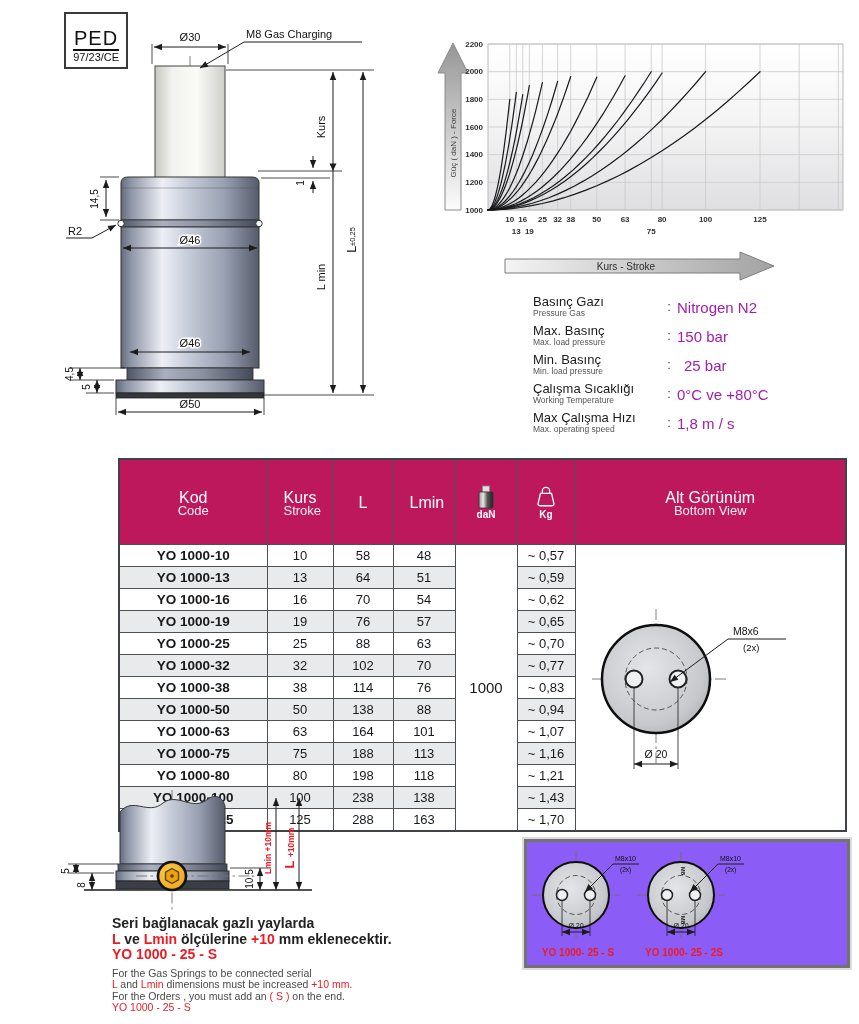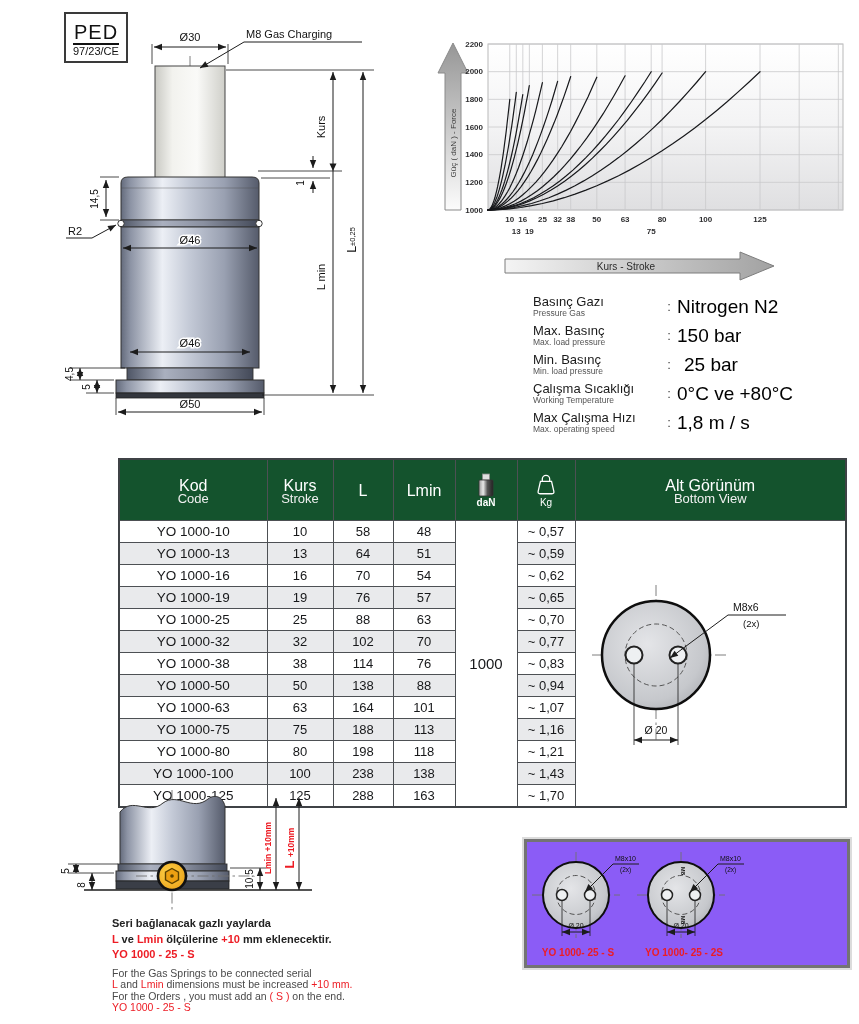--- a/index.html
+++ b/index.html
@@ -2,21 +2,21 @@
 <html><head>
 <meta charset="utf-8">
 <style>
   html,body{margin:0;padding:0}
   body{width:859px;height:1024px;position:relative;background:#fff;
        font-family:"Liberation Sans",sans-serif;overflow:hidden;color:#1a1a1a}
   .abs{position:absolute}
   svg text{font-family:"Liberation Sans",sans-serif}
 
   
-  #badge{left:64px;top:12px;border:2px solid #3a3a3a;background:#fff;padding:8px 7px 3px;text-align:left}
+  #badge{left:64px;top:12px;border:2px solid #3a3a3a;background:#fff;padding:14px 7px 3px;text-align:right}
   #badge .t{font-size:20px;line-height:21px;color:#111;border-bottom:2px solid #111;padding:0 1px;letter-spacing:1px}
   #badge .s{font-size:11px;line-height:13px;color:#111}
 
   
   .dtext{font-size:11px;fill:#111}
   .dsmall{font-size:10px;fill:#111}
   .halo{paint-order:stroke;stroke:#fff;stroke-width:3px}
   .dim{stroke:#1c1c1c;stroke-width:1;fill:none}
   .ext{stroke:#1c1c1c;stroke-width:0.8;fill:none}
   .cl{stroke:#707070;stroke-width:0.9;stroke-dasharray:11 3.5 2.5 3.5;fill:none}
@@ -28,39 +28,39 @@
   #chart .axis-title{font-size:8px;fill:#3c3c3c}
   #chart .xaxis-title{font-size:10px;fill:#2c2c2c}
 
   
   #specs{left:533px;top:296px;width:322px}
   .spec-row{display:flex;align-items:center;margin-bottom:8px;height:21px}
   .spec-labels{width:128px}
   .spec-tr{font-size:13px;color:#1a1a1a;line-height:13px}
   .spec-en{font-size:8.5px;color:#555;line-height:10px}
   .spec-colon{width:16px;font-size:13px;color:#444;text-align:center}
-  .spec-value{font-size:19px;color:#000000;padding-top:1px}
+  .spec-value{font-size:15px;color:#a21caf;padding-top:1px}
 
   
   #spec-table{position:absolute;left:118px;top:458px;width:727px;border-collapse:collapse;table-layout:fixed;border:2px solid #3f4246}
   #spec-table th,#spec-table td{border:1px solid #4d5054}
-  #spec-table thead th{background:#14532d;color:#fff;font-weight:normal;height:52px;vertical-align:middle;padding:4px}
+  #spec-table thead th{background:#be185d;color:#fff;font-weight:normal;height:52px;vertical-align:middle;padding:16px}
   .th-main{display:block;font-size:16px;line-height:17px}
   .th-sub{display:block;font-size:13px;line-height:10px;color:#f0f0f0}
   .th-icon{display:flex;flex-direction:column;align-items:center;justify-content:center;gap:1px}
   .th-icon .lbl{font-size:10px;font-weight:bold;line-height:10px}
   #spec-table tbody td{height:21px;padding:0;text-align:center;font-size:13px;color:#17181a;background:#fff}
   #spec-table tbody tr:nth-child(even) td{background:#e9eaec}
-  #spec-table td.code-cell{font-weight:normal;font-size:13.5px}
+  #spec-table td.code-cell{font-weight:bold;font-size:13.5px}
   #spec-table td.merged-cell{background:#fff !important;vertical-align:middle}
   #spec-table td.dan-cell{font-size:15px}
 
   
   #notes{left:112px;top:916px;width:380px}
-  #notes .tr-block{font-size:11px;font-weight:bold;color:#222;line-height:15.5px}
+  #notes .tr-block{font-size:14px;font-weight:bold;color:#222;line-height:15.5px}
   #notes .en-block{font-size:10.5px;color:#4a4a4a;line-height:11.5px;margin-top:5px}
   #notes .red{color:#ed1c24}
 
   
   #panel{left:524px;top:839px;width:320px;height:123px;border:3px solid #737373;box-shadow:0 0 0 2px #dcdcdc;background:#8b5cf6}
   #panel svg .cap{font-size:10px;font-weight:bold;fill:#ed1c24}
   #panel svg .sm{font-size:7px;fill:#111}
   #panel svg .sm2{font-size:6.5px;fill:#111}
 </style>
 </head>
@@ -356,21 +356,21 @@
           </svg>
           <span class="lbl">daN</span>
         </span>
         </th>
       <th>
         <span class="th-icon">
           <svg width="24" height="24" viewBox="0 0 26 26">
             <path d="M9,9 V6.5 a4,4 0 0 1 8,0 V9" fill="none" stroke="#fff" stroke-width="1.4"></path>
             <path d="M7,9 h12 l2.5,11 q0.5,2.5 -2,2.5 h-13 q-2.5,0 -2,-2.5 z" fill="none" stroke="#fff" stroke-width="1.4"></path>
           </svg>
-          <span class="lbl" style="font-weight:normal">Kg</span>
+          <span class="lbl" style="font-weight:bold">Kg</span>
         </span>
         </th>
       <th>
         <span class="th-main">Alt Görünüm</span>
           <span class="th-sub">Bottom View</span>
         </th>
     </tr>
   </thead>
   <tbody id="table-body">
       <tr>

